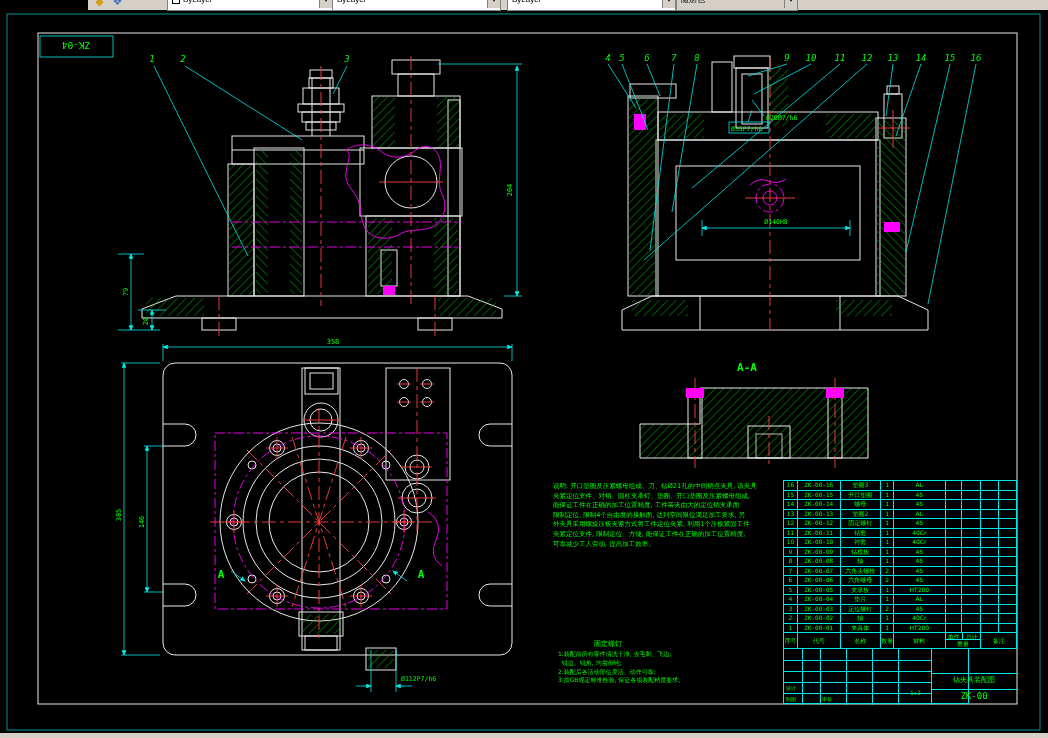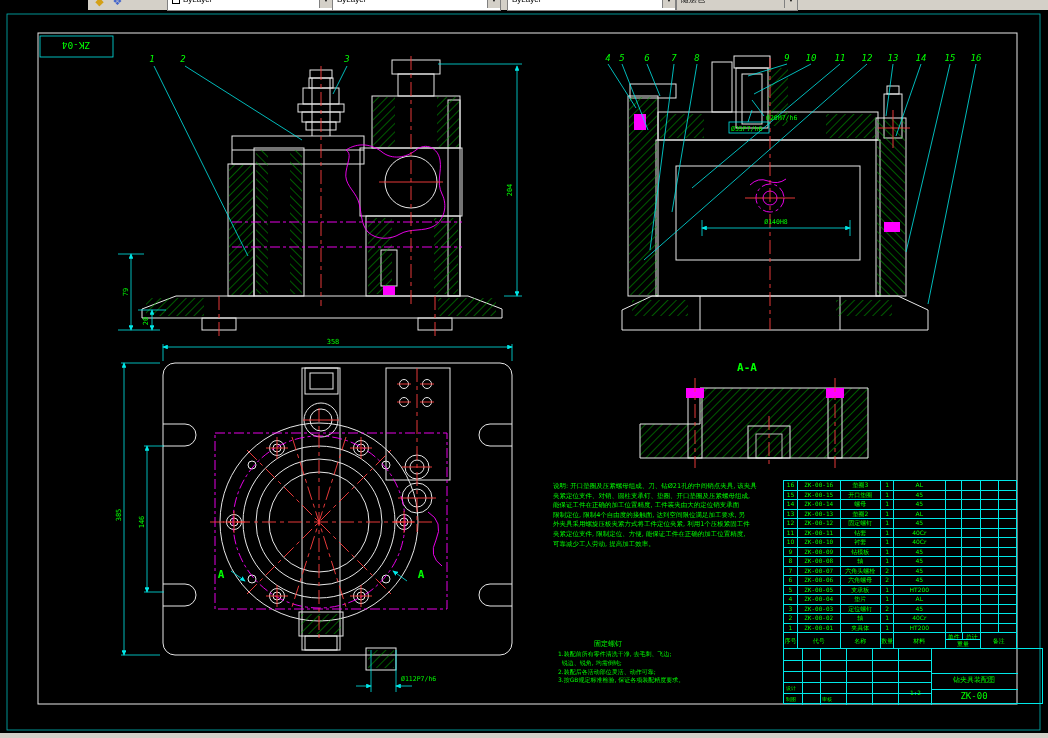--- a/index.html
+++ b/index.html
@@ -50,21 +50,21 @@
   .bom-head{display:flex;height:15px;box-sizing:border-box;}
   .hc{border-right:1px solid #00e8e8;box-sizing:border-box;text-align:center;line-height:15px;
       overflow:hidden;white-space:nowrap;}
   .wcell{width:36px;border-right:1px solid #00e8e8;box-sizing:border-box;}
   .wtop{display:flex;height:7px;line-height:7px;border-bottom:1px solid #00e8e8;box-sizing:border-box;}
   .wtop div{width:50%;text-align:center;overflow:hidden;}
   .wtop div:first-child{border-right:1px solid #00e8e8;box-sizing:border-box;}
   .wbot{height:7px;line-height:7px;text-align:center;overflow:hidden;}
   .rcell{width:35px;border-right:none;line-height:15px;text-align:center;}
   
-  .tblock{position:absolute;left:783px;top:648px;width:260px;height:56px;
+  .tblock{position:absolute;left:783px;top:648px;width:186px;height:56px;
           border:1px solid #00e8e8;box-sizing:border-box;color:#00ff00;}
   .tb-line{position:absolute;background:#00e8e8;}
   .tb-lab{position:absolute;font-size:5px;color:#00ff00;white-space:nowrap;}
   .tb-title{position:absolute;left:148px;top:26px;width:84px;text-align:center;font-size:7px;}
   .tb-no{position:absolute;left:148px;top:42px;width:84px;text-align:center;font-size:9px;
          font-family:"DejaVu Sans Mono",monospace;}
   .tb-scale{position:absolute;left:126px;top:40px;font-size:6px;font-family:"DejaVu Sans Mono",monospace;}
 </style>
 </head>
 <body>

